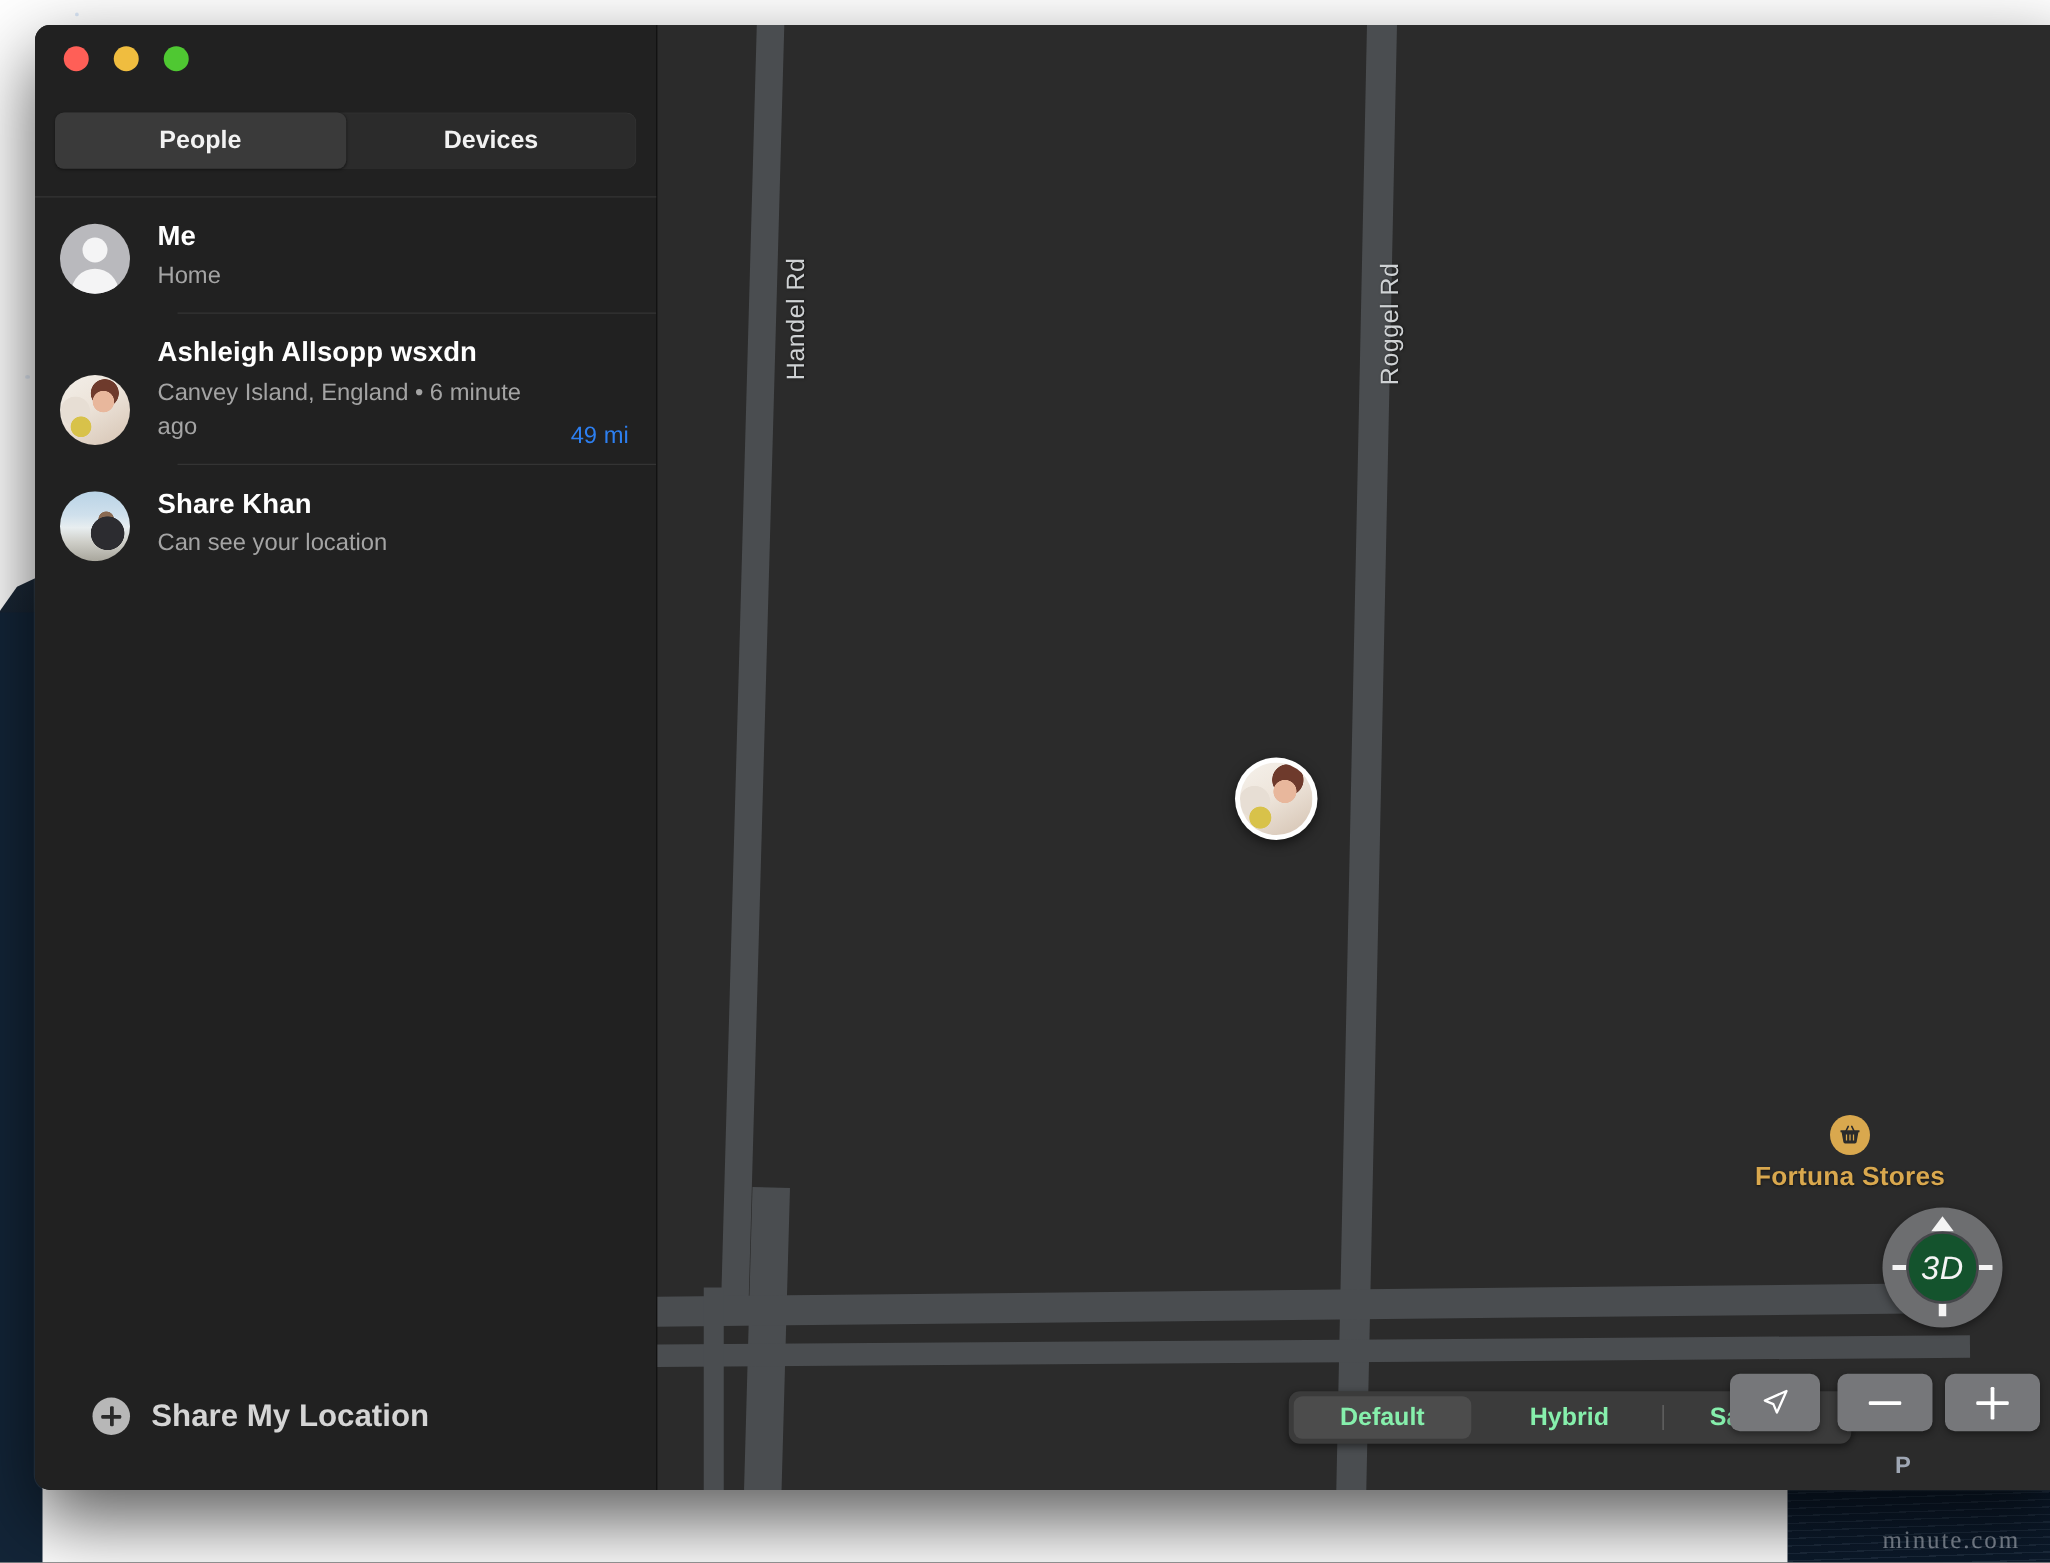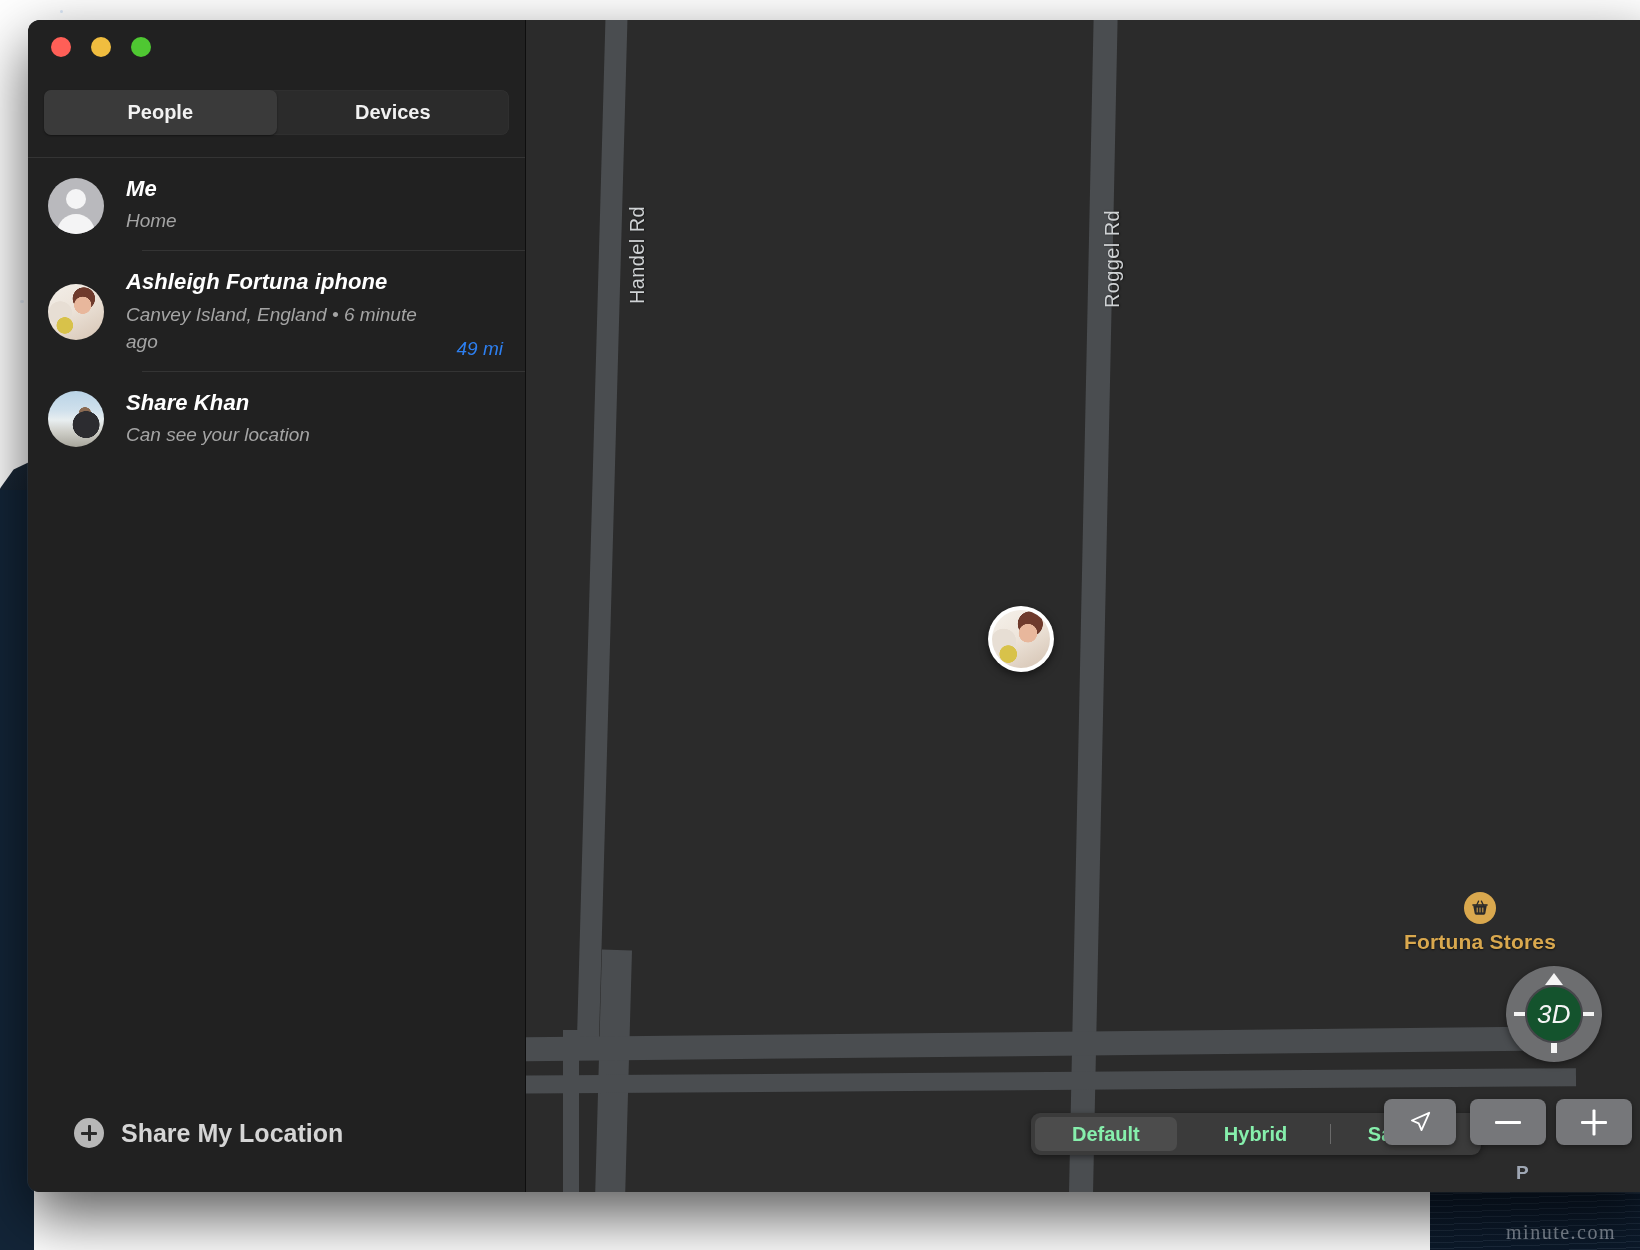--- a/index.html
+++ b/index.html
@@ -101,25 +101,24 @@
   }
   .seg.active { background: #3a3a3a; box-shadow: 0 1px 2px rgba(0,0,0,.4); }
 
   .sidebar-sep {
     margin-top: 22px;
     height: 1px; background: #343434;
   }
 
   .people-list { flex: 1; overflow: hidden; }
   .person {
-    display: flex; align-items: center;
+    display: flex; align-items: flex-end;
     padding: 18px 0 16px 0;
     margin-left: 20px;
     position: relative;
-    font-style: italic;
   }
   .person + .person::before,
   .person::after { content: ""; }
   .person:not(:last-child)::after {
     content: "";
     position: absolute; left: 94px; right: 0; bottom: 0;
     height: 1px; background: #343434;
   }
   .avatar {
     width: 56px; height: 56px; border-radius: 50%;
@@ -374,21 +373,21 @@
           <div class="avatar av-generic"></div>
           <div class="person-text">
             <div class="person-name">Me</div>
             <div class="person-sub">Home</div>
           </div>
         </div>
 
         <div class="person">
           <div class="avatar av-ashleigh"></div>
           <div class="person-text">
-            <div class="person-name">Ashleigh Fortuna iphone</div>
+            <div class="person-name">Ashleigh Allsopp wsxdn</div>
             <div class="person-sub">Canvey Island, England • 6 minute ago</div>
           </div>
           <div class="dist">49 mi</div>
         </div>
 
         <div class="person">
           <div class="avatar av-kash"></div>
           <div class="person-text">
             <div class="person-name">Share Khan</div>
             <div class="person-sub">Can see your location</div>

